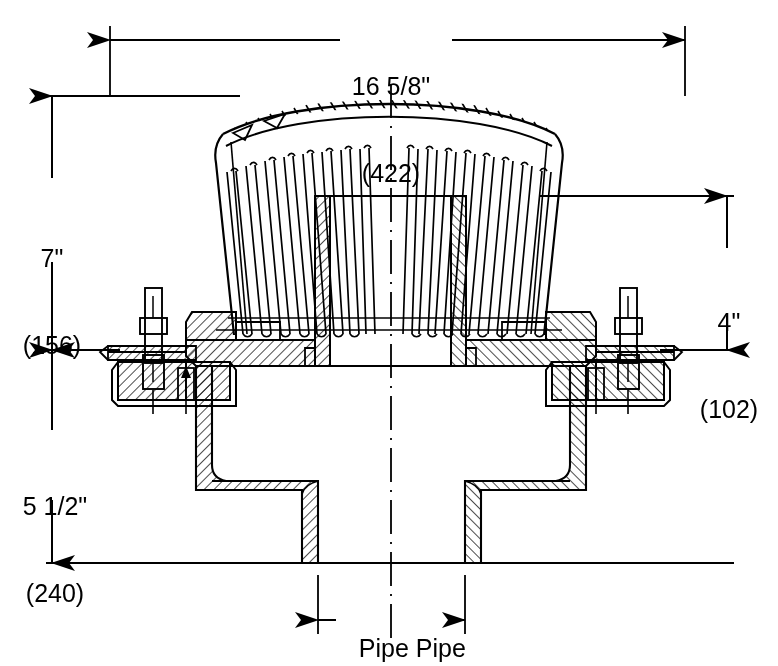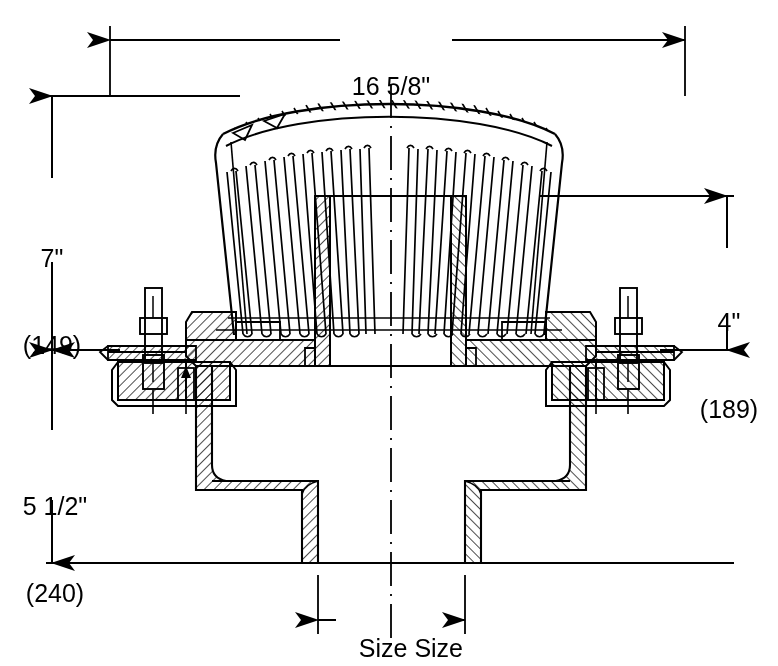--- a/index.html
+++ b/index.html
@@ -326,34 +326,35 @@
       <g stroke-width="1.8">
         <line x1="46" y1="563" x2="302" y2="563"></line>
         <line x1="481" y1="563" x2="734" y2="563"></line>
       </g>
 
     </g>
   </svg>
 
   <div class="dimtext two-line" style="left:296px; top:14px; width:190px;">
     <div>16 5/8"</div>
+    <div>(422)</div>
   </div>
 
   <div class="dimtext two-line" style="left:4px; top:186px; width:96px;">
     <div>7"</div>
-    <div>(149)</div>
+    <div>(156)</div>
   </div>
 
   <div class="dimtext two-line" style="left:0px; top:434px; width:110px;">
     <div>5 1/2"</div>
     <div>(240)</div>
   </div>
 
   <div class="dimtext two-line" style="left:686px; top:250px; width:86px;">
     <div>4"</div>
-    <div>(189)</div>
+    <div>(102)</div>
   </div>
 
   <div class="dimtext" style="left:331px; top:605px; width:122px;">
-    <span>Size Size</span>
+    <span>Pipe Pipe</span>
   </div>
 
 </div>
 
 </body></html>

